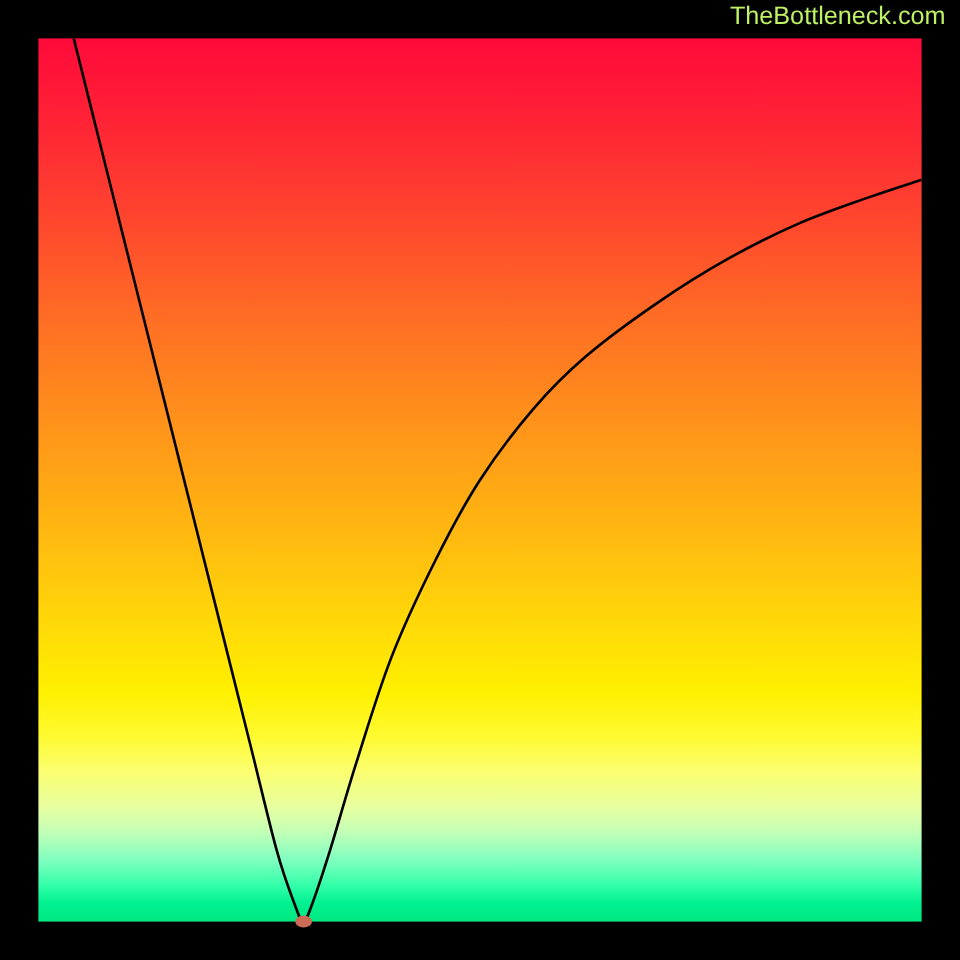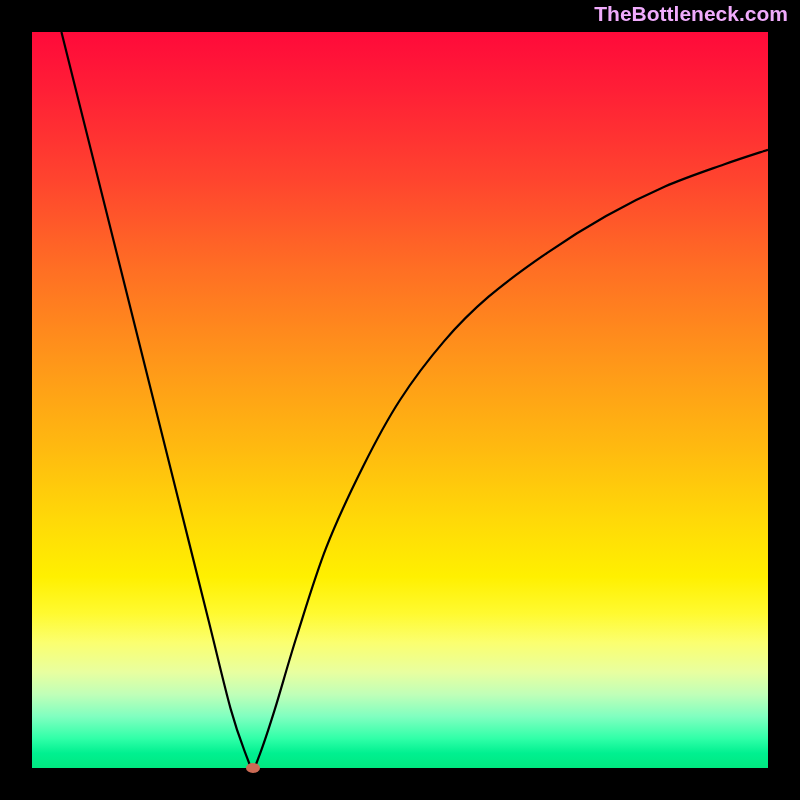--- a/index.html
+++ b/index.html
@@ -8,23 +8,23 @@
     height: 800px;
     background: #000;
     position: relative;
     font-family: Arial, sans-serif;
     overflow: hidden;
   }
   .watermark {
     position: absolute;
     top: 2px;
     right: 12px;
-    color: #f0abfc;
+    color: #bef264;
     font-size: 21px;
-    font-weight: bold;
+    font-weight: normal;
     z-index: 2;
   }
   .plot-area {
     position: absolute;
     left: 32px;
     top: 32px;
     width: 736px;
     height: 736px;
     background: linear-gradient(to bottom,
       #ff0a3a 0%,

